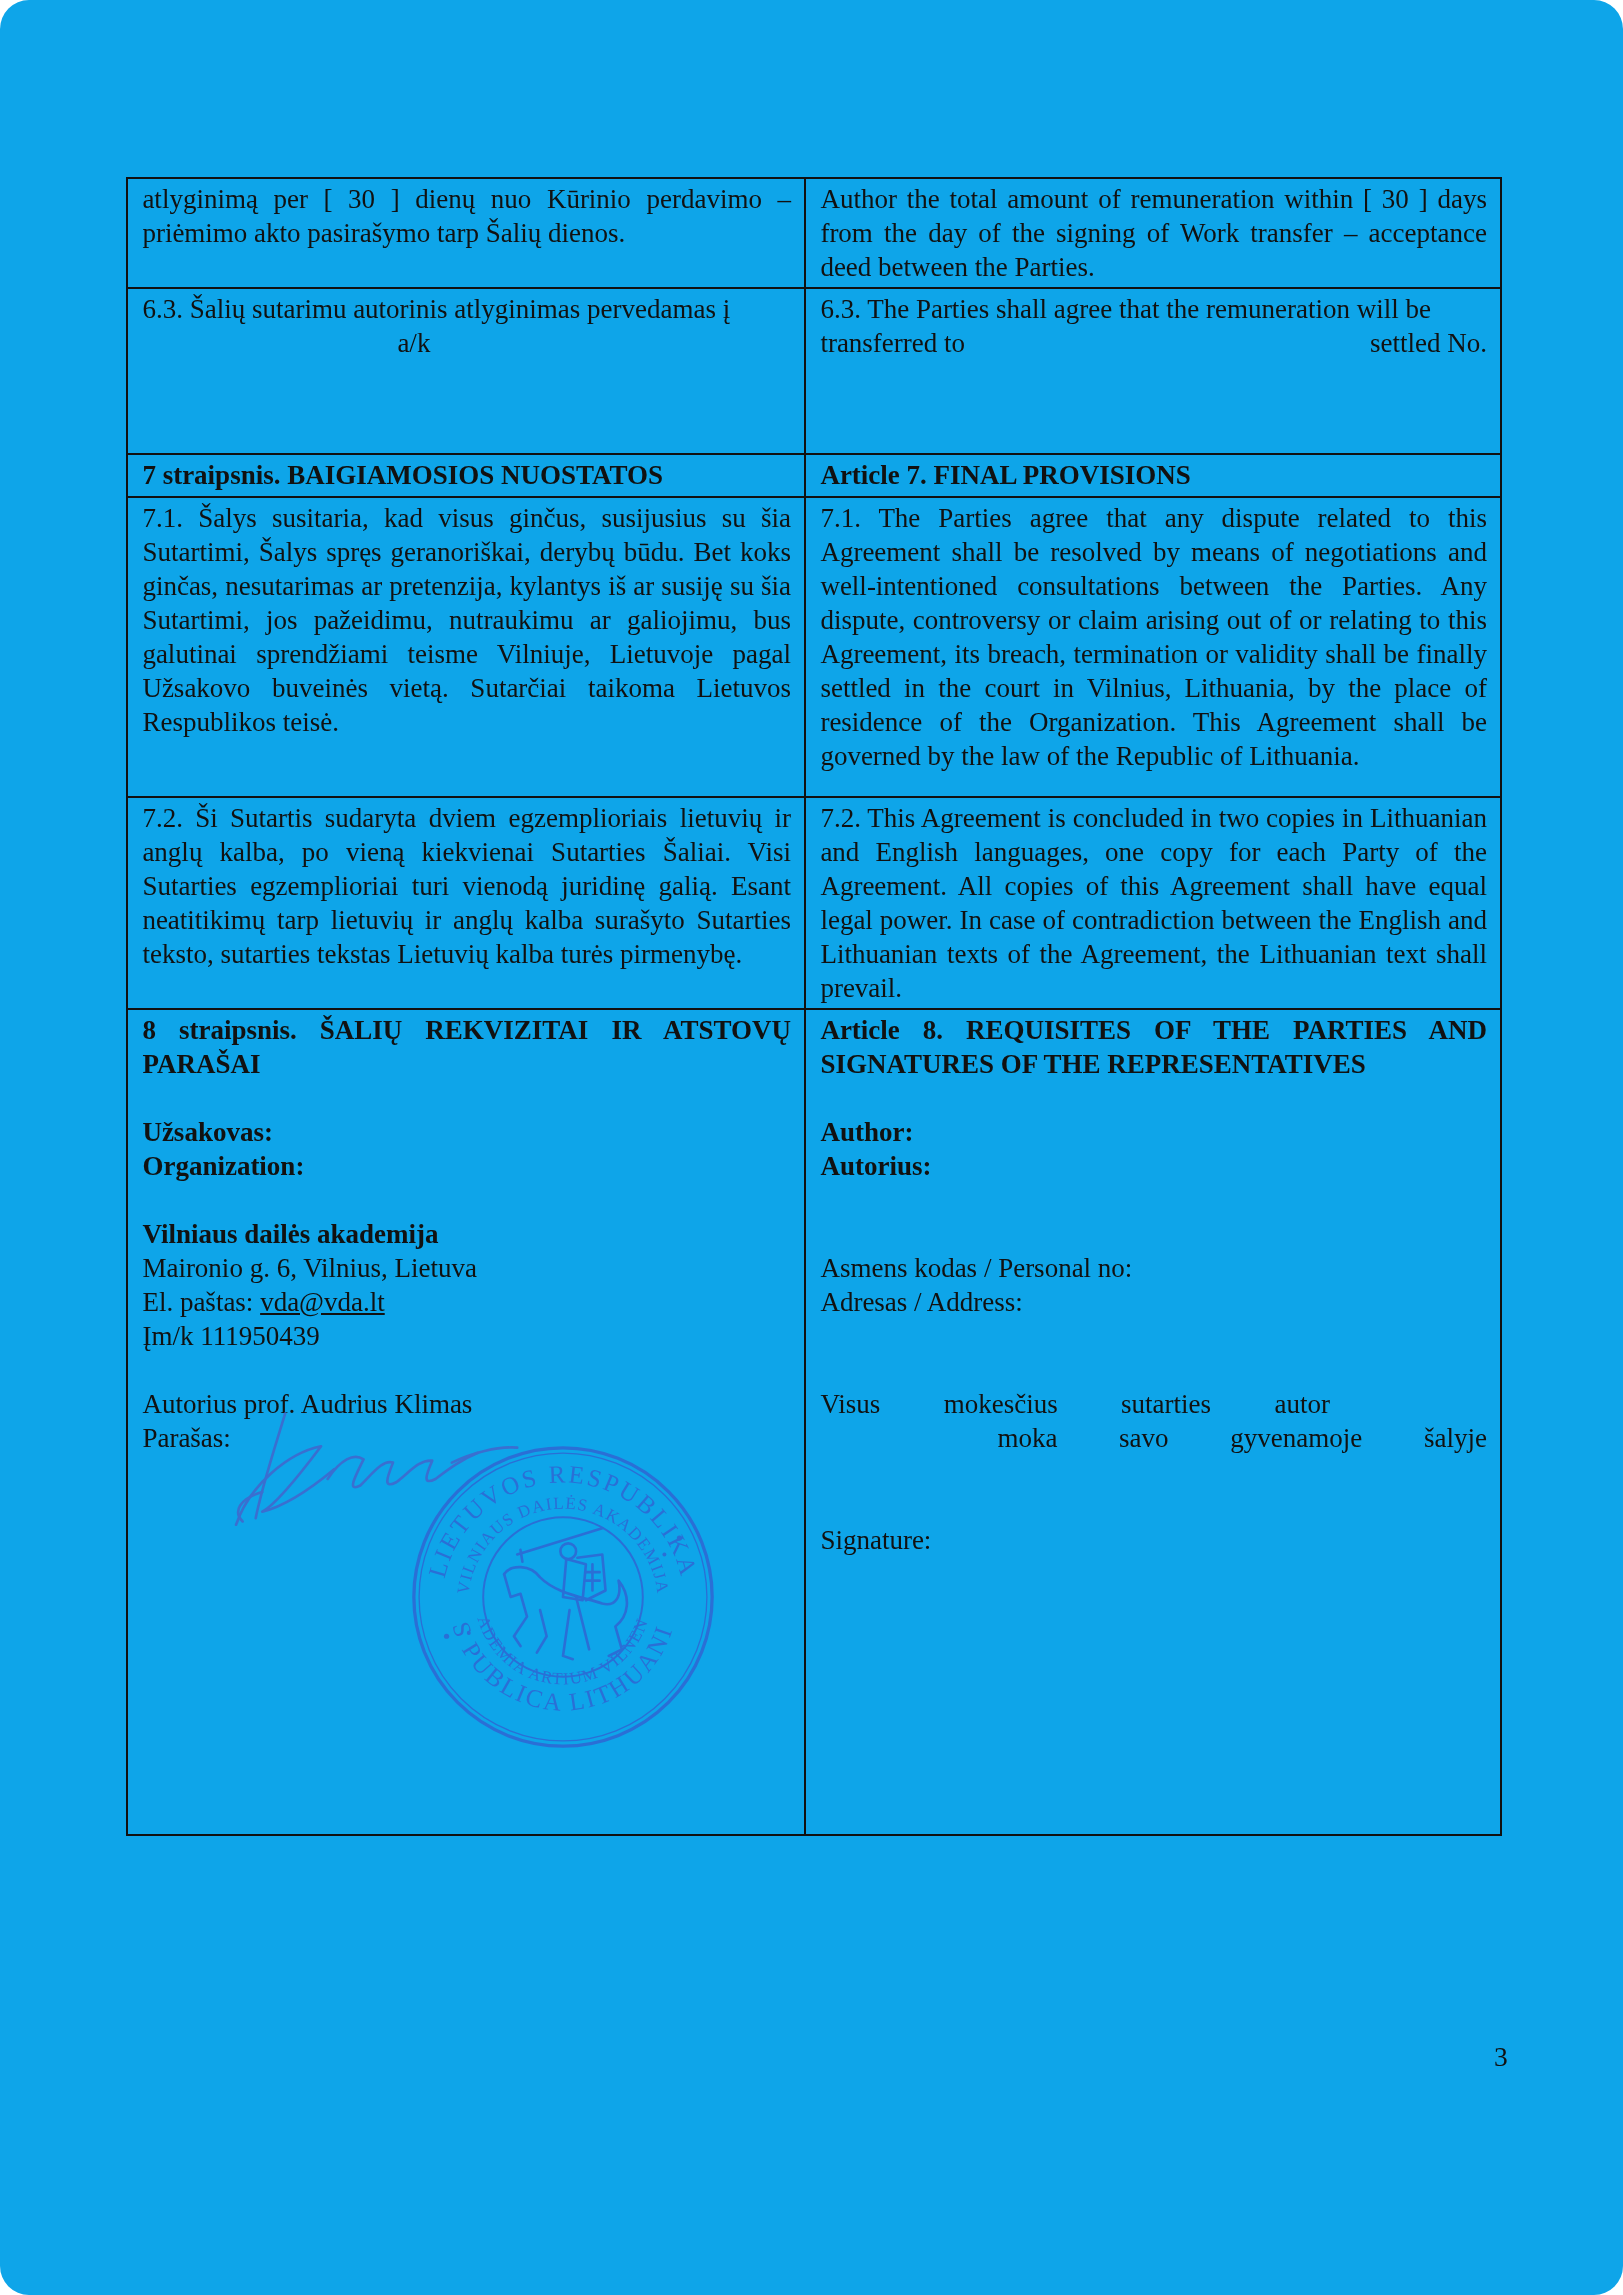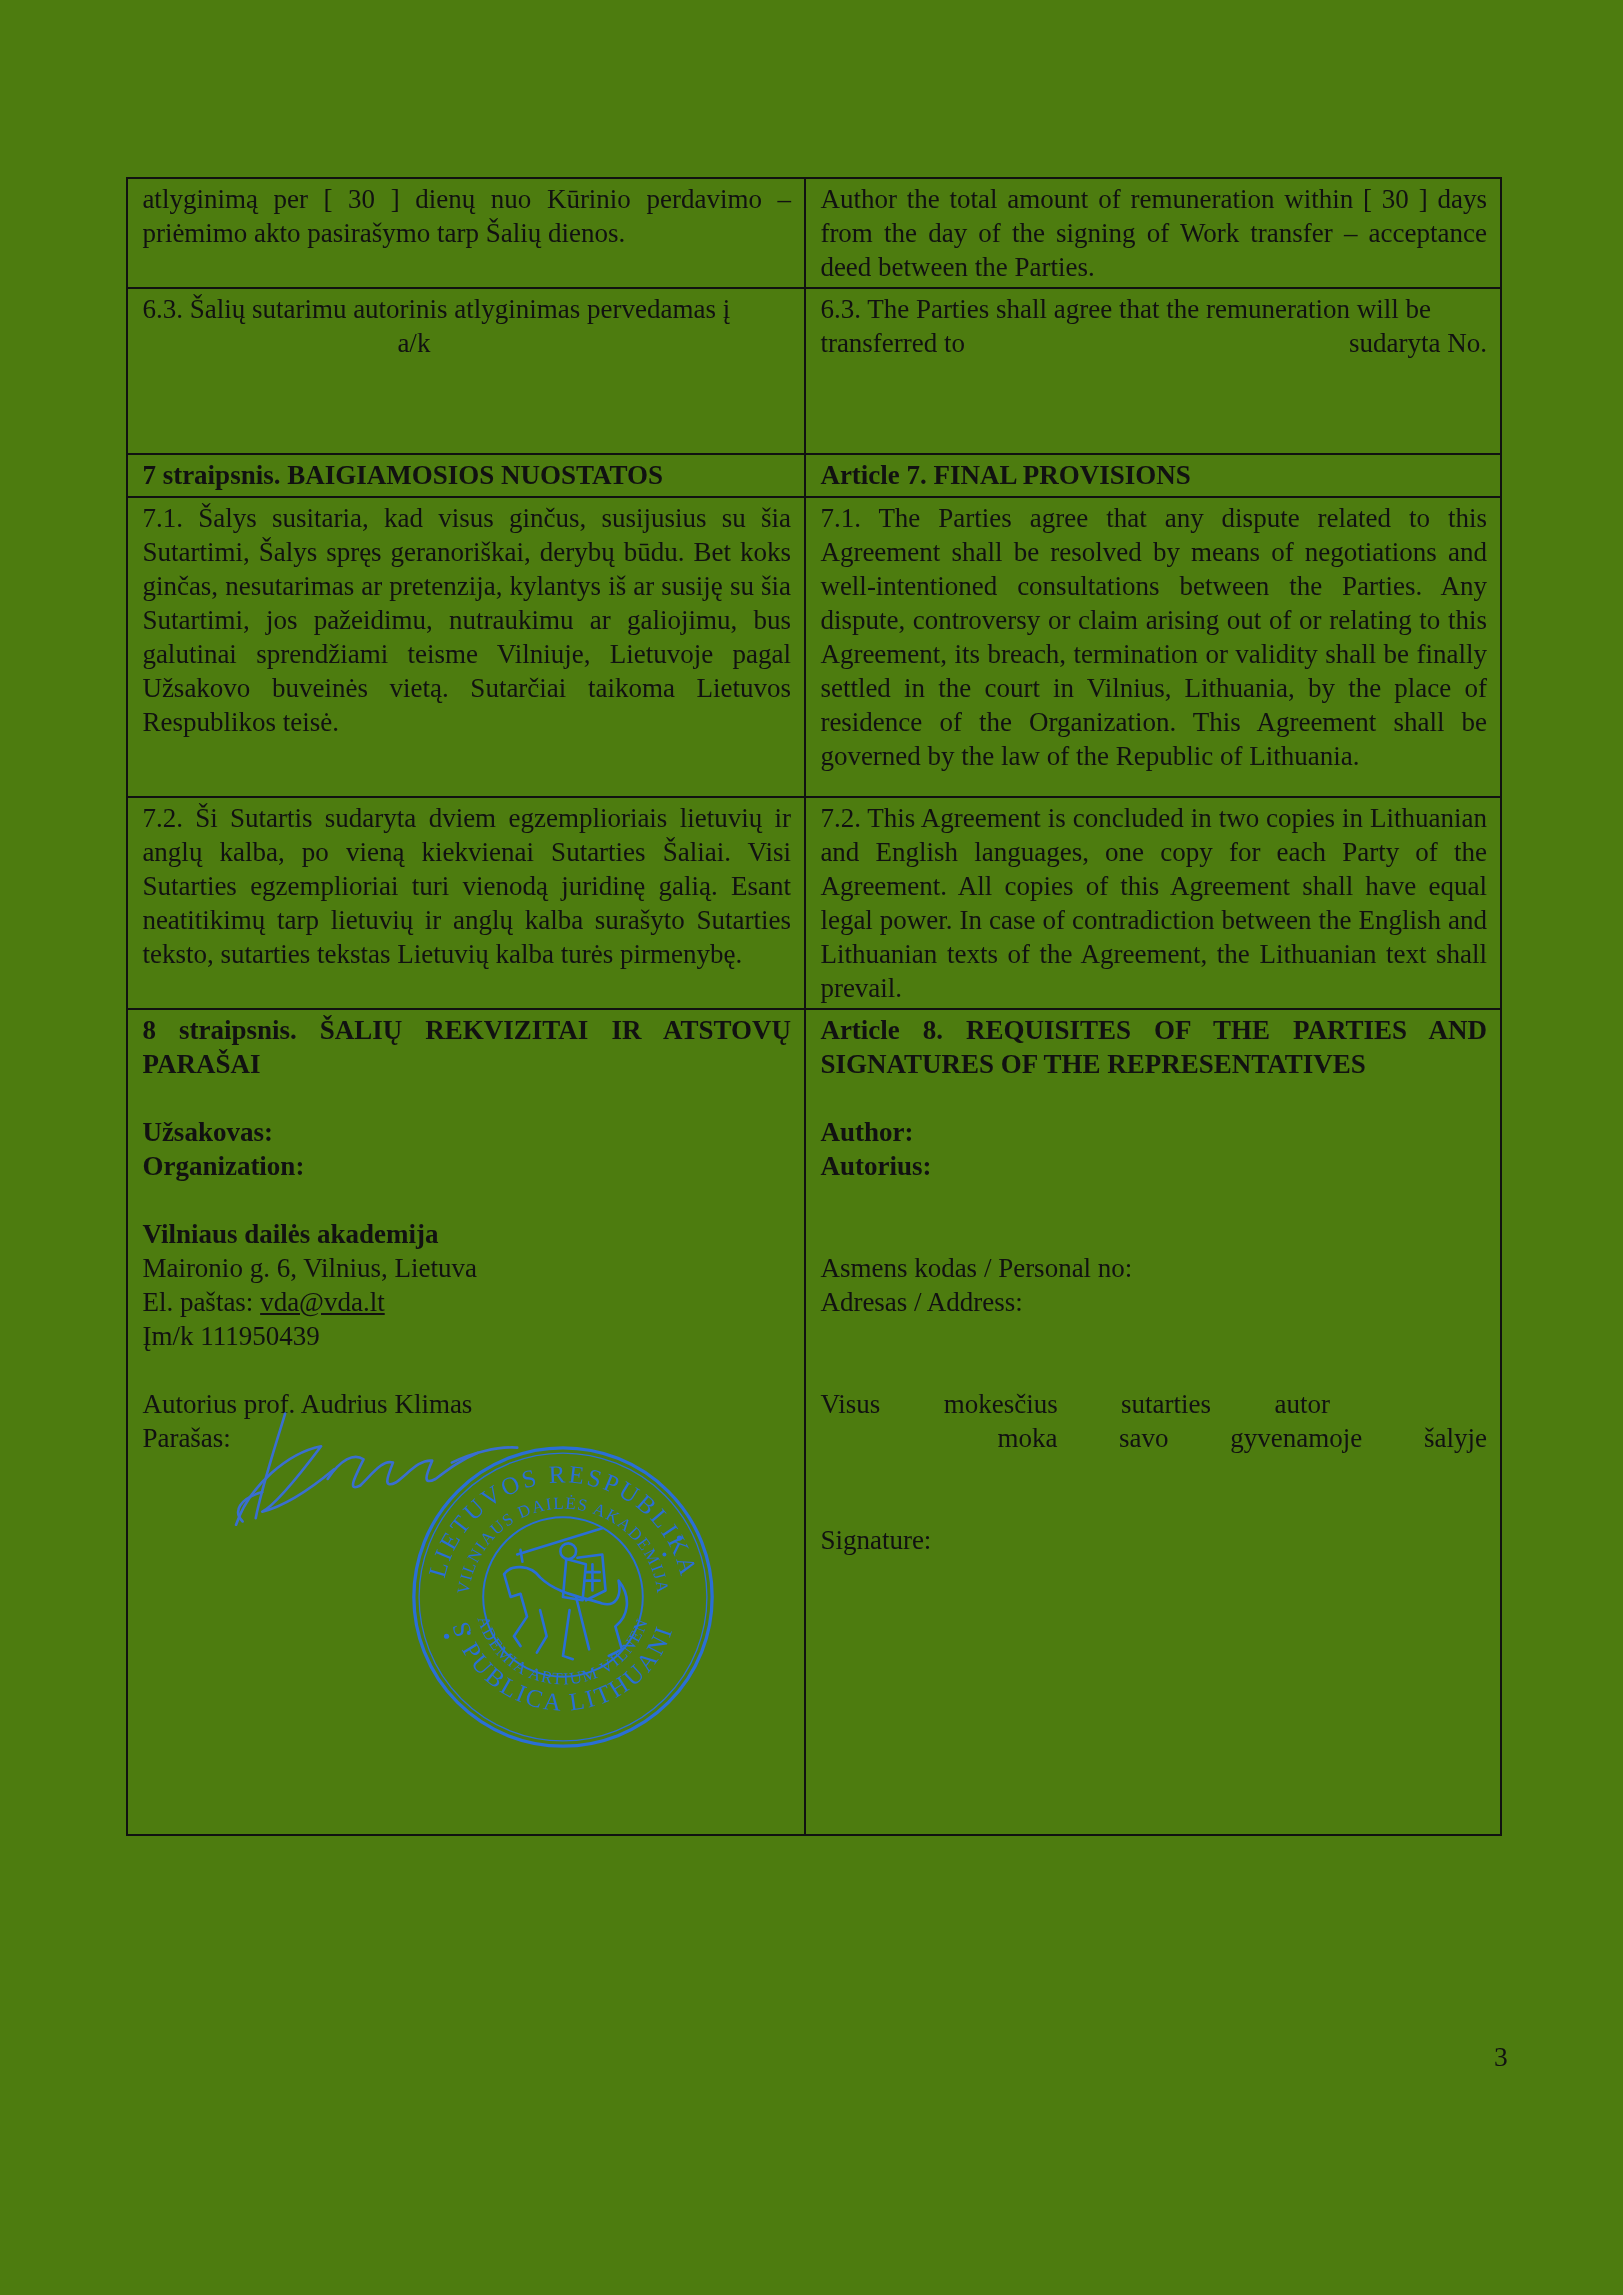--- a/index.html
+++ b/index.html
@@ -12,21 +12,22 @@
       height: 2295px;
       position: relative;
       overflow: hidden;
       font-family: "Liberation Serif", "DejaVu Serif", serif;
       color: #111111;
     }
     .page {
       position: absolute;
       left: 0; top: 0;
       width: 1623px; height: 2295px;
-      background: #4d7c0f;
+      background: #0ea5e9;
+      border-radius: 29px;
     }
     .contract-table {
       position: absolute;
       left: 126px;
       top: 177px;
       width: 1375px;
       border-collapse: collapse;
       table-layout: fixed;
     }
     .contract-table td {
@@ -117,21 +118,21 @@
 
     <tr class="row-h-2">
       <td>
         <p class="cell-p">6.3. Šalių sutarimu autorinis atlyginimas pervedamas į</p>
         <span class="center-frag">a/k</span>
       </td>
       <td>
         <p class="cell-p">6.3. The Parties shall agree that the remuneration will be</p>
         <div class="tr-split">
           <span>transferred   to</span>
-          <span>sudaryta   No.</span>
+          <span>settled   No.</span>
         </div>
       </td>
     </tr>
 
     <tr class="row-h-3">
       <td>
         <p class="heading">7 straipsnis. BAIGIAMOSIOS NUOSTATOS</p>
       </td>
       <td>
         <p class="heading">Article 7. FINAL PROVISIONS</p>

